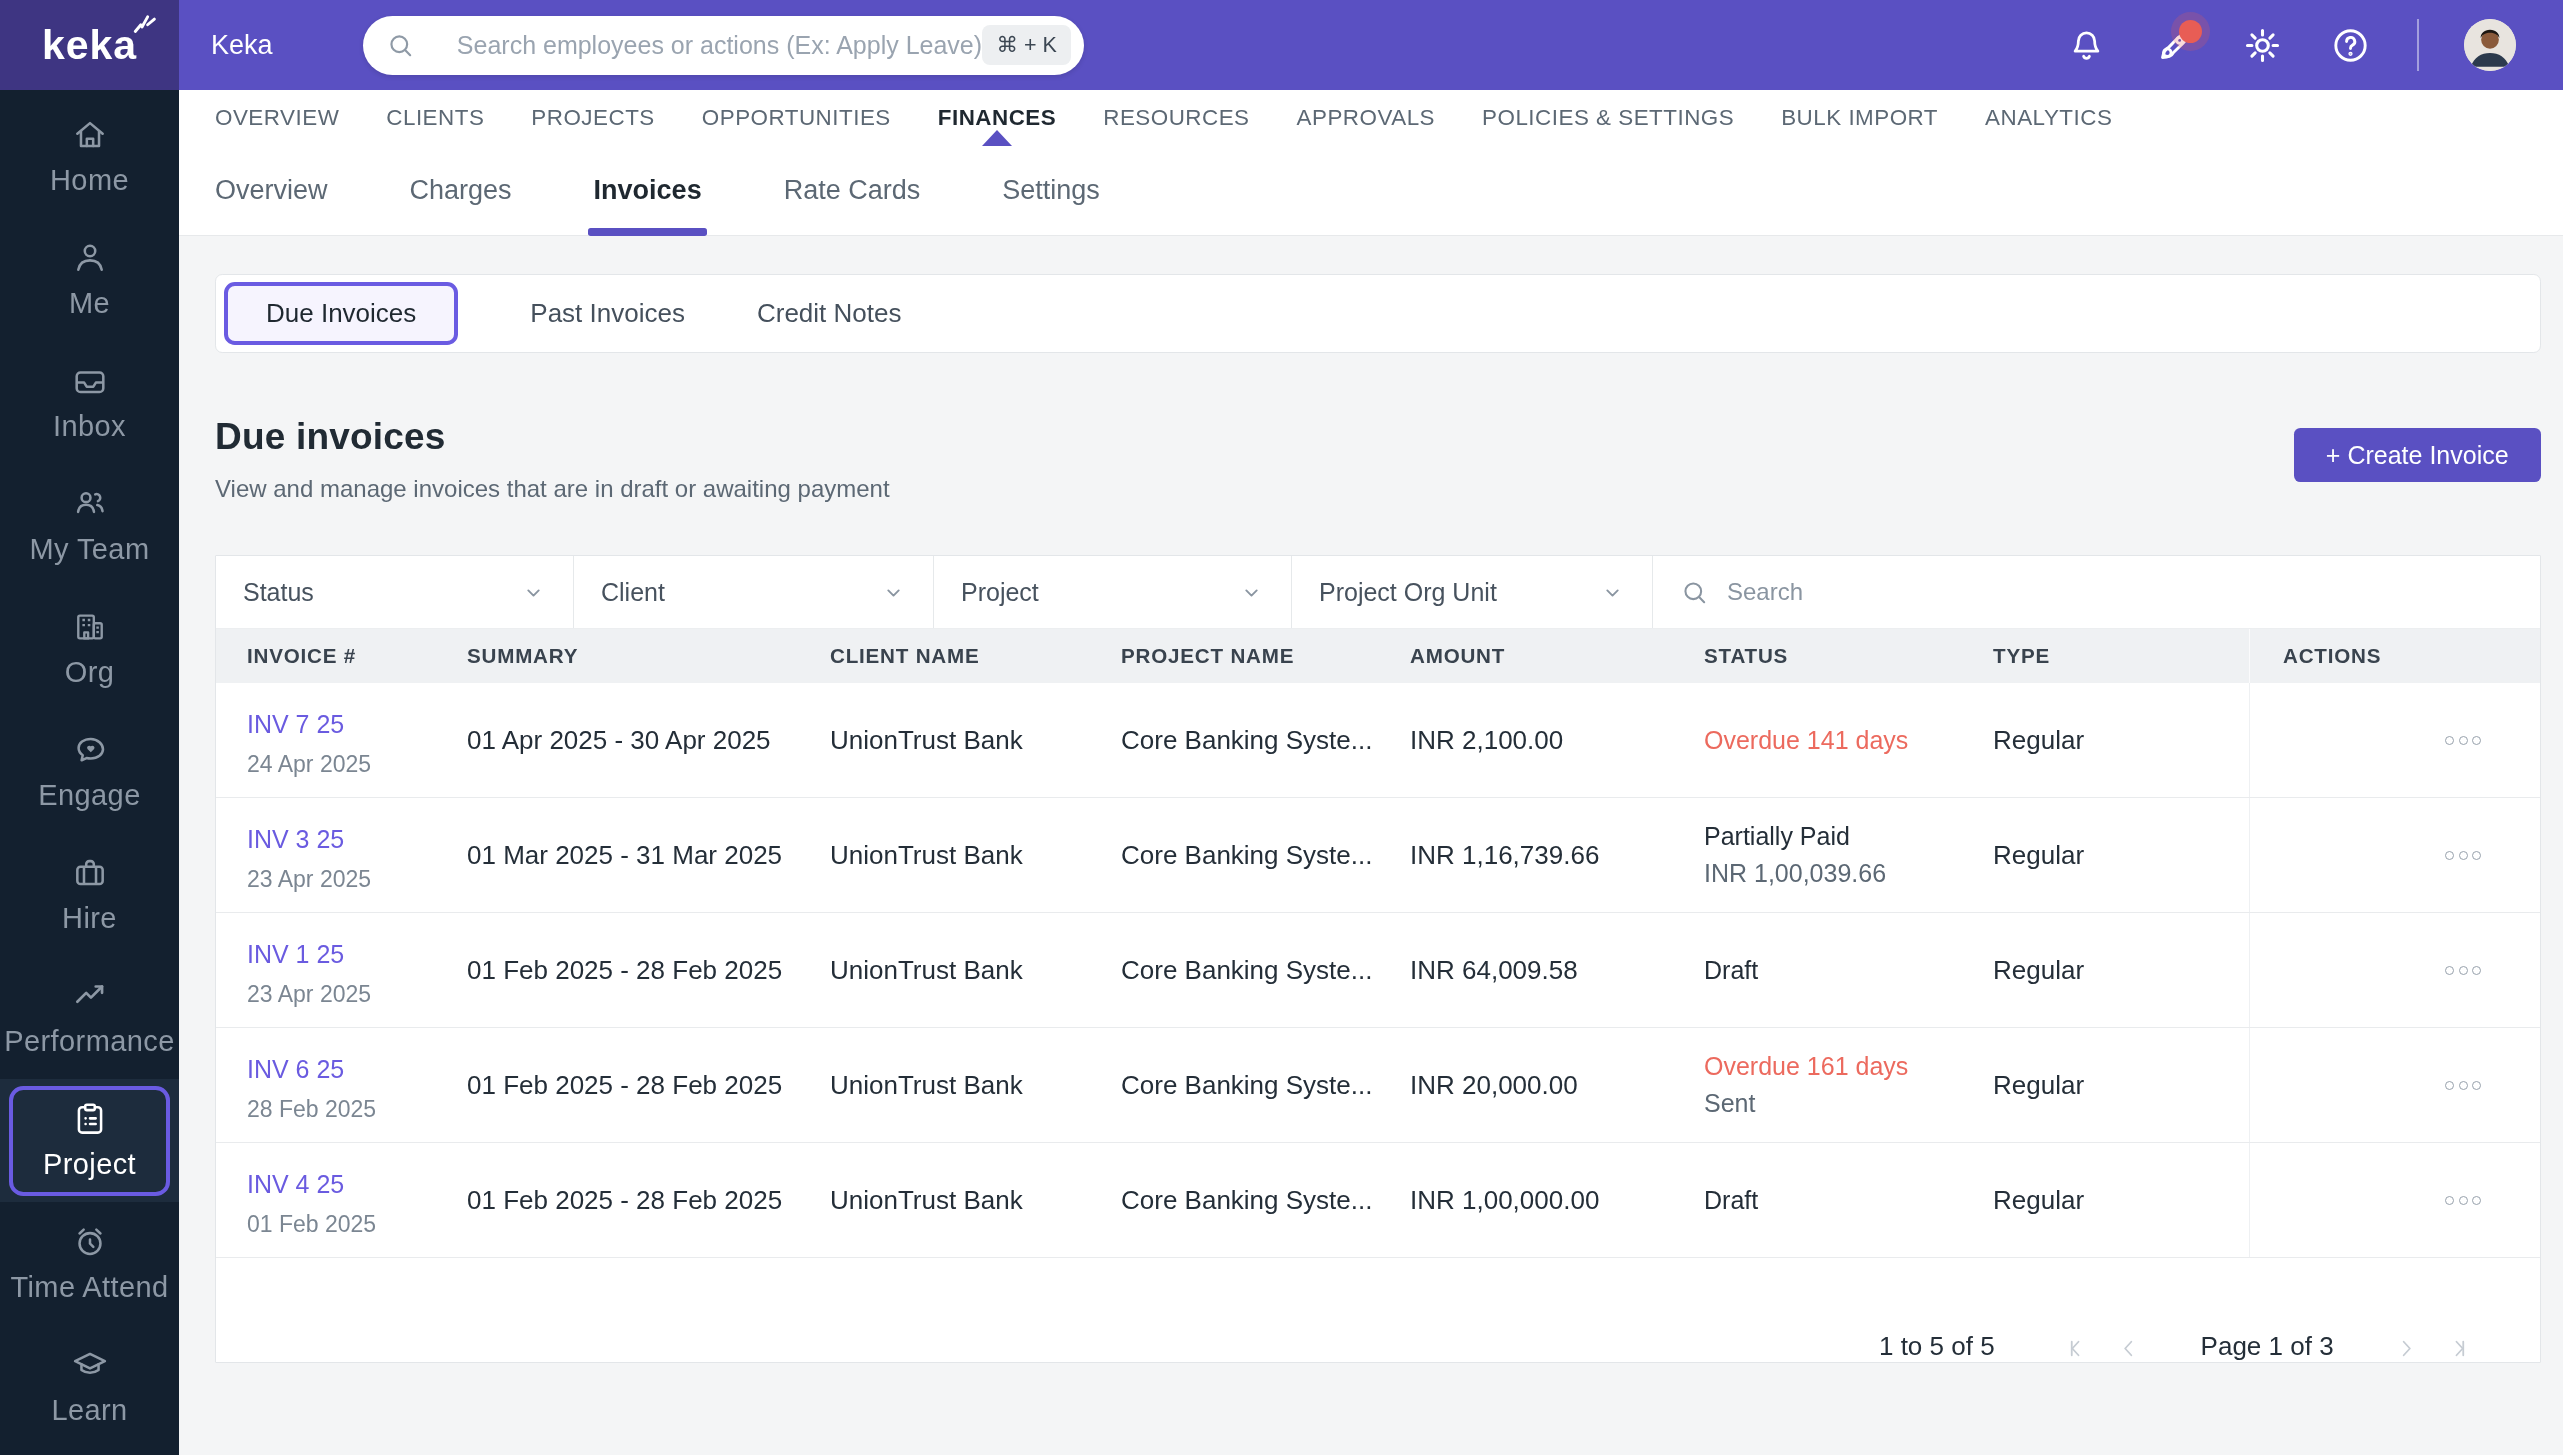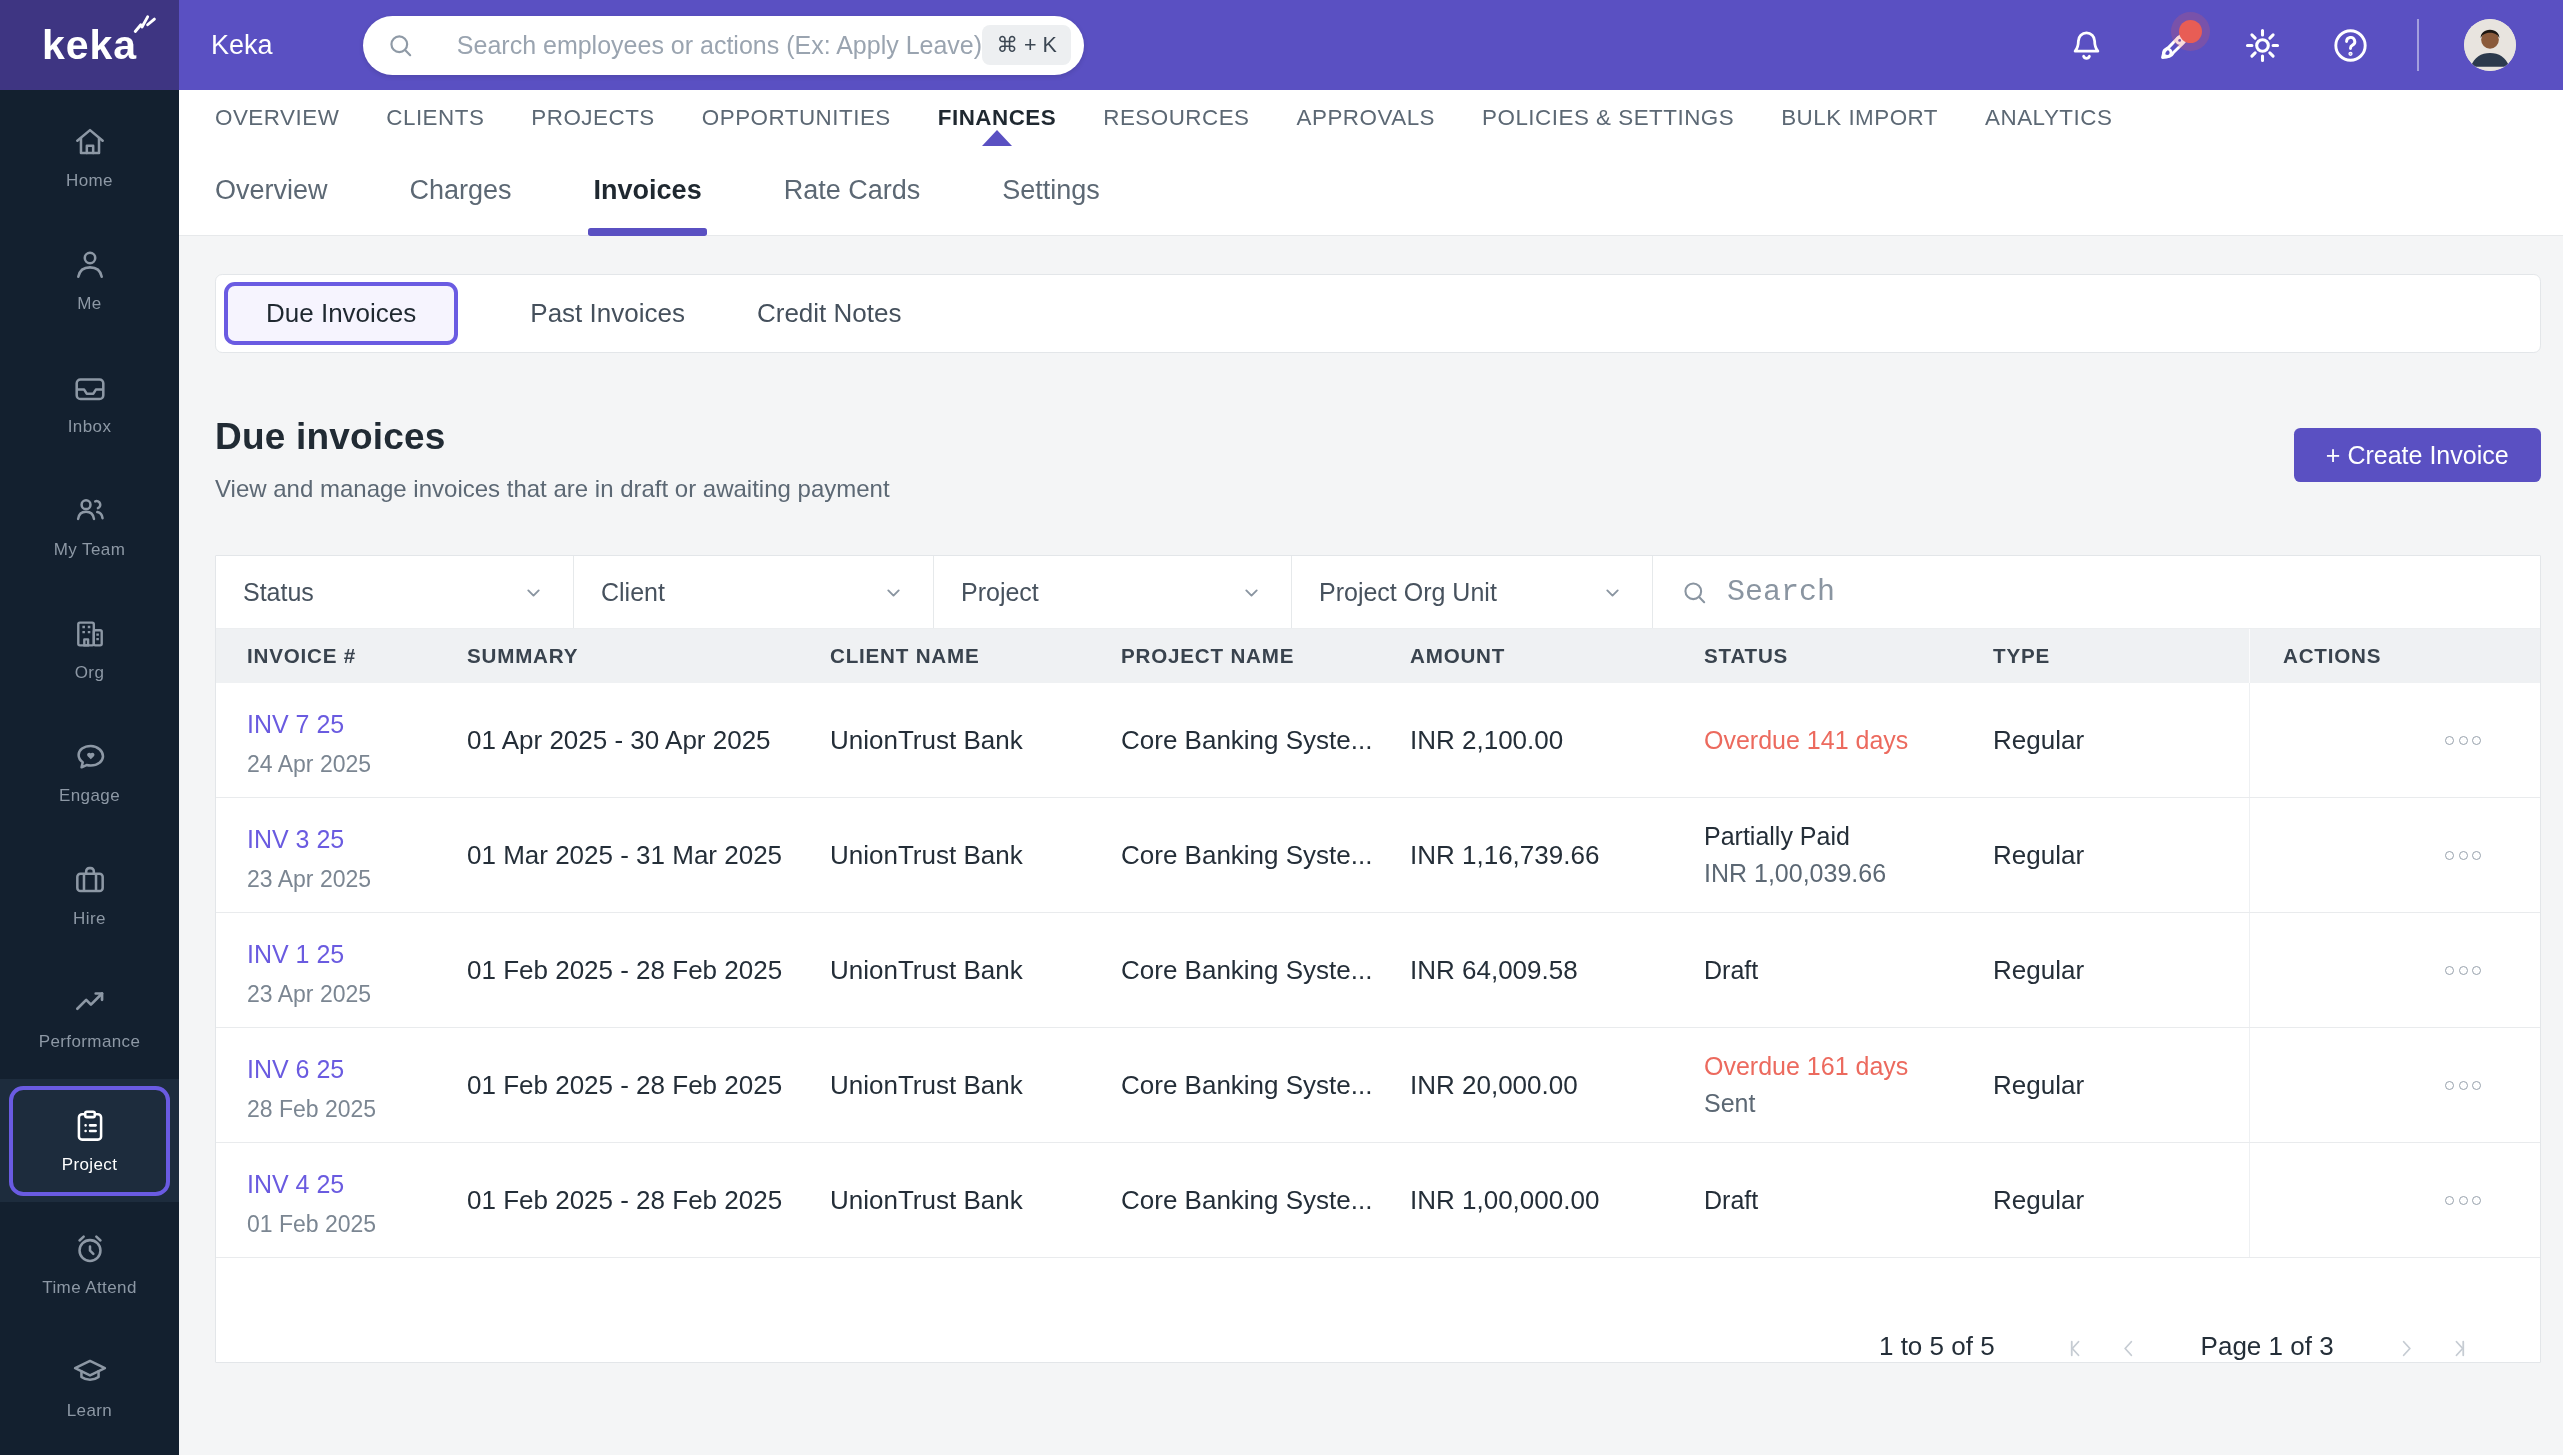--- a/index.html
+++ b/index.html
@@ -18,21 +18,21 @@
   .kbd { background:#edeff1; color:#3c4753; font-size:21.5px; border-radius:8px; padding:7.2px 14.3px; white-space:nowrap; }
   .top-icons { margin-left:auto; display:flex; align-items:center; gap:45px; margin-right:47px; }
   .icon-btn { color:#fff; width:43px; height:43px; display:flex; align-items:center; justify-content:center; cursor:pointer; position:relative; }
   .badge-dot { position:absolute; top:-3.6px; right:-5.4px; width:23px; height:23px; border-radius:50%; background:#e85d55; box-shadow:0 0 0 8px rgba(232,93,85,0.22); }
   .tb-divider { width:1.8px; height:52px; background:rgba(255,255,255,0.45); }
   .avatar { width:52px; height:52px; border-radius:50%; overflow:hidden; background:#e8e4df; cursor:pointer; }
 
   
   .sidebar { position:absolute; top:90px; left:0; width:179px; height:1366px; background:#13202f; display:flex; flex-direction:column; padding-top:5.4px; }
   .side-item { height:123px; display:flex; flex-direction:column; align-items:center; justify-content:center; gap:10px; color:#8d98a5; cursor:pointer; position:relative; }
-  .side-item .side-label { font-size:17px; letter-spacing:0.4px; }
+  .side-item .side-label { font-size:29px; letter-spacing:0.4px; }
   .side-item.active { background:#1d2c3d; color:#fff; }
   .side-item.active::before { content:""; position:absolute; inset:6.3px 9px; border:4.5px solid #6a5be2; border-radius:14.3px; pointer-events:none; }
   .side-icon { width:38px; height:38px; }
 
   
   .main { position:absolute; top:90px; left:179px; right:0; bottom:0; background:#f4f5f6; }
   .topnav { height:56px; background:#fff; display:flex; align-items:center; padding-left:36px; gap:47px; }
   .nav-item { font-size:22.4px; letter-spacing:0.5px; color:#5c6874; cursor:pointer; height:56px; display:flex; align-items:center; position:relative; white-space:nowrap; }
   .nav-item.active { color:#1f2830; font-weight:bold; }
   .nav-item.active::after { content:""; position:absolute; bottom:0; left:50%; transform:translateX(-50%); width:0; height:0; border-left:15.2px solid transparent; border-right:15.2px solid transparent; border-bottom:16px solid #5a50c2; }
@@ -54,21 +54,21 @@
   .psub { margin-top:17px; font-size:24px; color:#5c6874; }
   .create-btn { background:#5a50c2; border:none; color:#fff; font-size:25px; height:54px; padding:0 32px; border-radius:6.3px; cursor:pointer; margin-top:12px; font-family:"Liberation Sans",sans-serif; }
 
   
   .card { margin-top:52px; background:#fff; border:1.8px solid #e3e6e9; border-radius:1px; }
   .filters { height:73px; display:grid; grid-template-columns:358px 360px 358px 361px 1fr; border-bottom:1.8px solid #eceef0; }
   .fcell { display:flex; align-items:center; justify-content:space-between; padding:0 27px; border-right:1.8px solid #e6e9eb; cursor:pointer; }
   .fcell span { font-size:25px; color:#47525e; }
   .fsearch { display:flex; align-items:center; gap:18px; padding:0 27px; }
   .fsearch svg { color:#8a95a1; }
-  .fsearch input { border:none; outline:none; font-size:30px; color:#15803d; flex:1; font-family:Liberation Mono, monospace; }
+  .fsearch input { border:none; outline:none; font-size:24px; color:#15803d; flex:1; font-family:Liberation Sans, sans-serif; }
   .fsearch input::placeholder { color:#8a95a1; }
 
   .grid8 { display:grid; grid-template-columns:220px 363px 291px 289px 294px 289px 256px 1fr; padding-left:31px; }
   .thead { background:#eff1f3; height:54px; align-items:center; }
   .thead div { font-size:20.6px; color:#39434e; letter-spacing:0.8px; font-weight:bold; }
   .th-actions { border-left:1.8px solid #fbfbfc; align-self:stretch; display:flex; align-items:center; padding-left:33px; }
 
   .trow { min-height:115px; border-bottom:1.8px solid #e9ebed; align-items:center; }
   .trow:last-of-type { border-bottom:1.8px solid #e9ebed; }
   .cell { font-size:26px; color:#242e38; padding-right:18px; }

